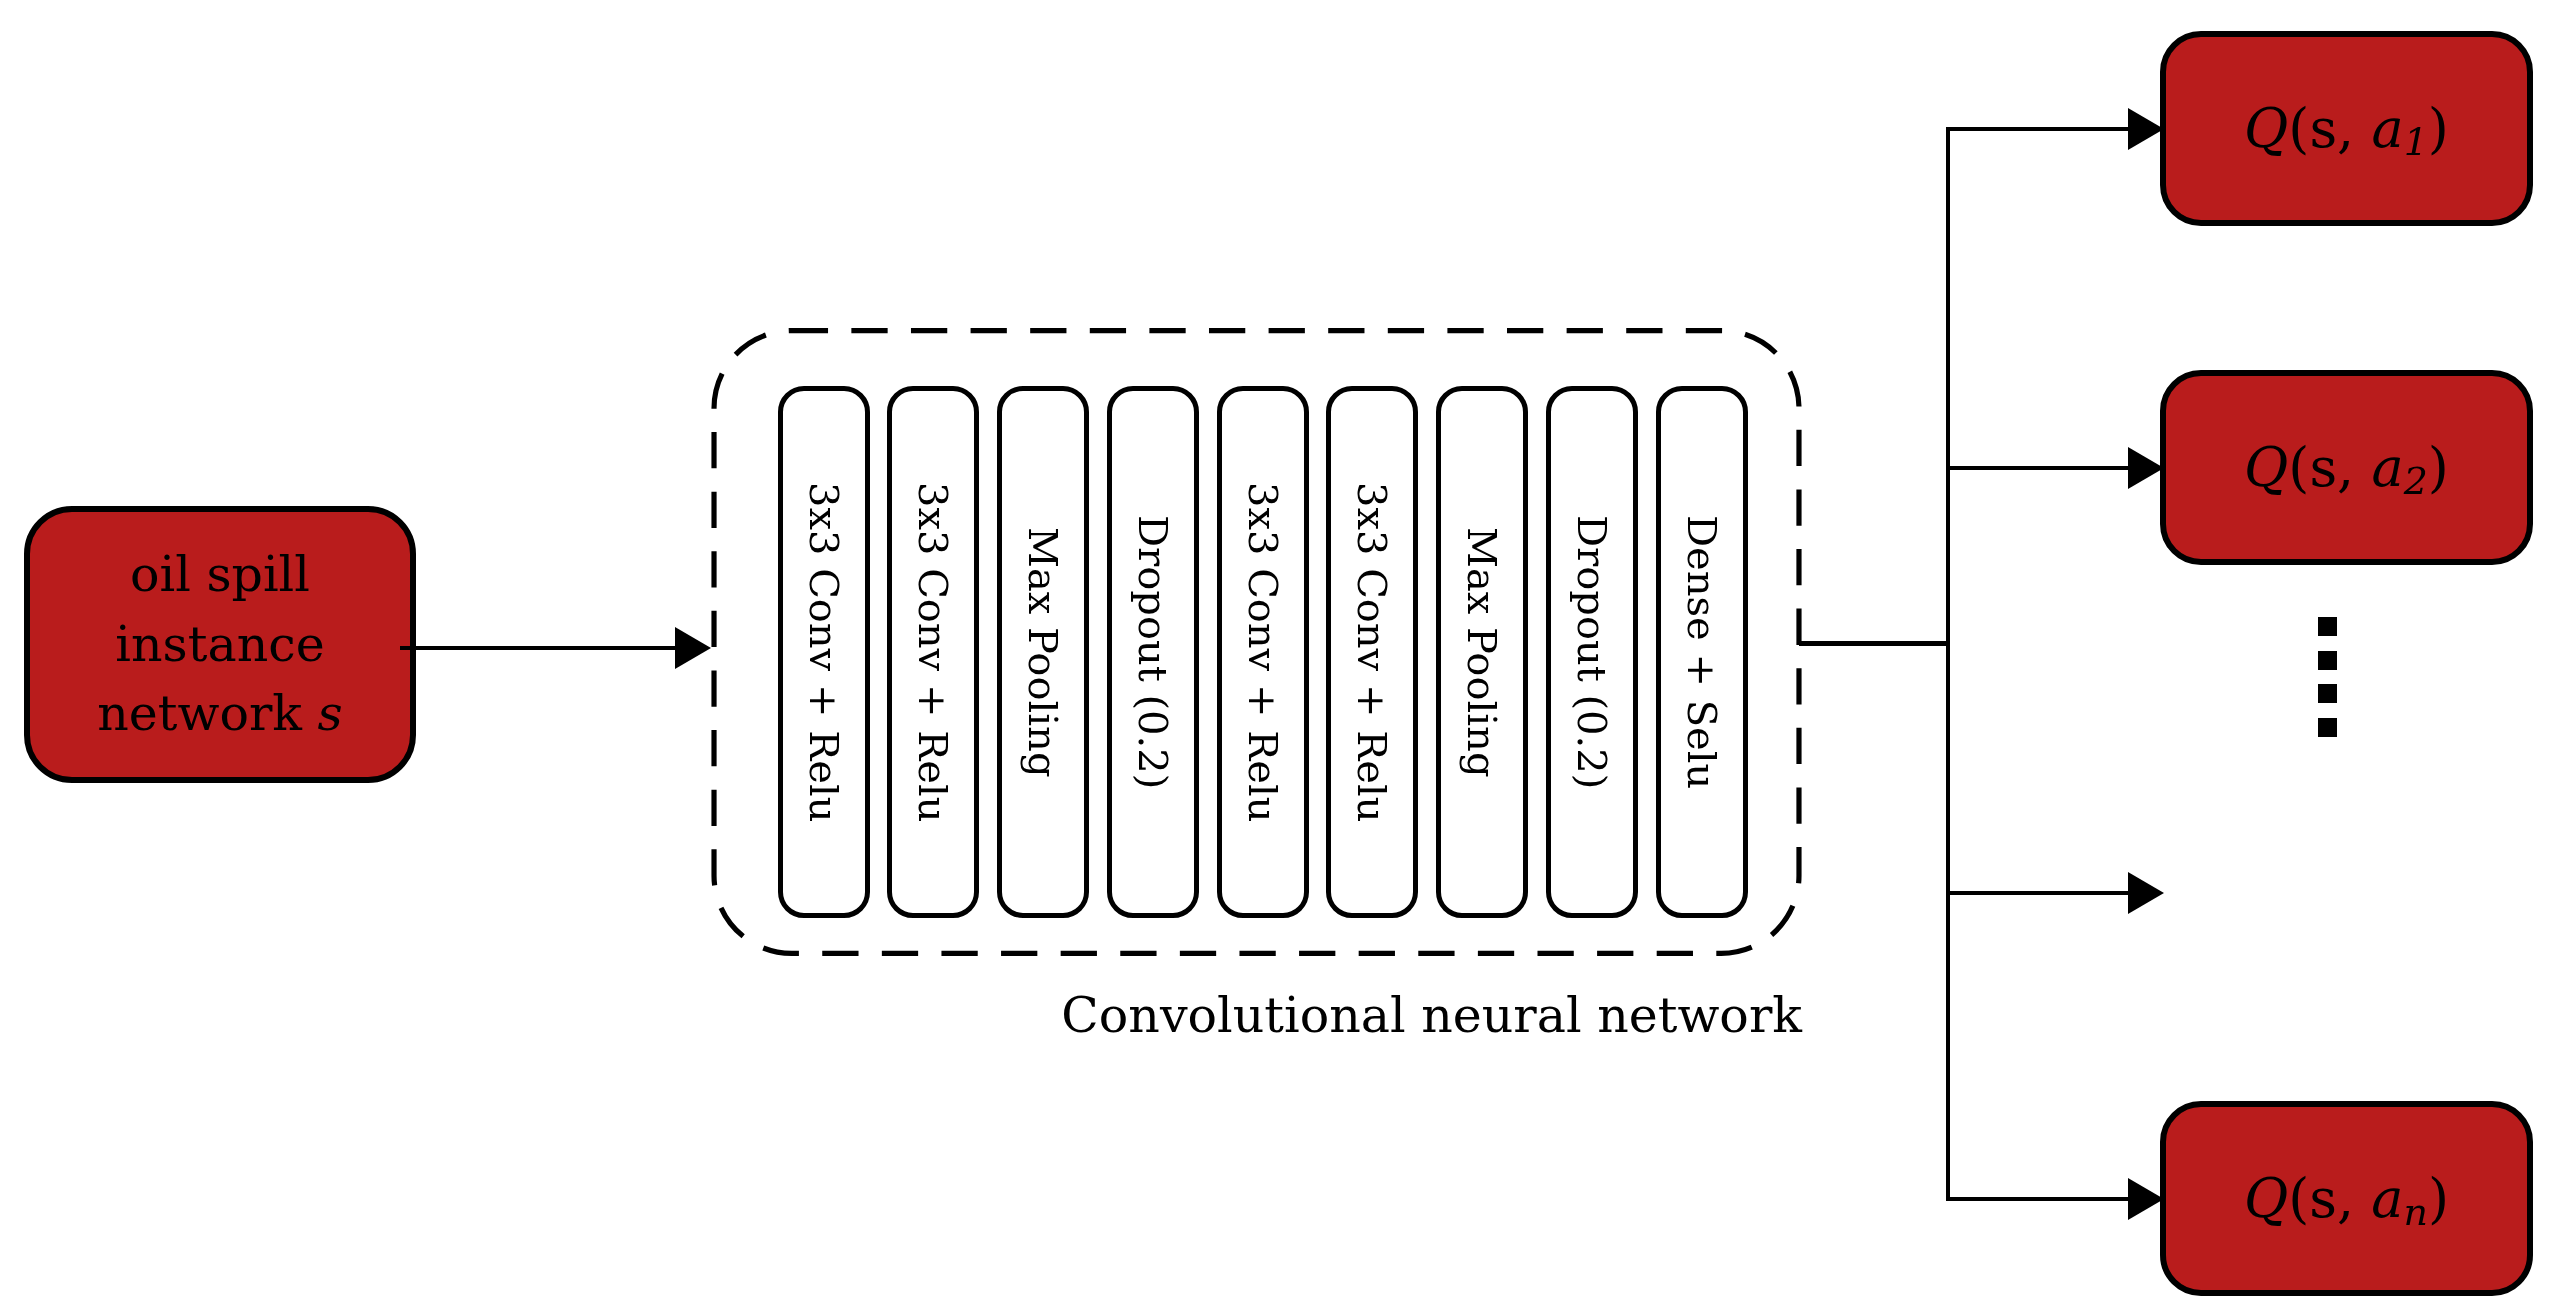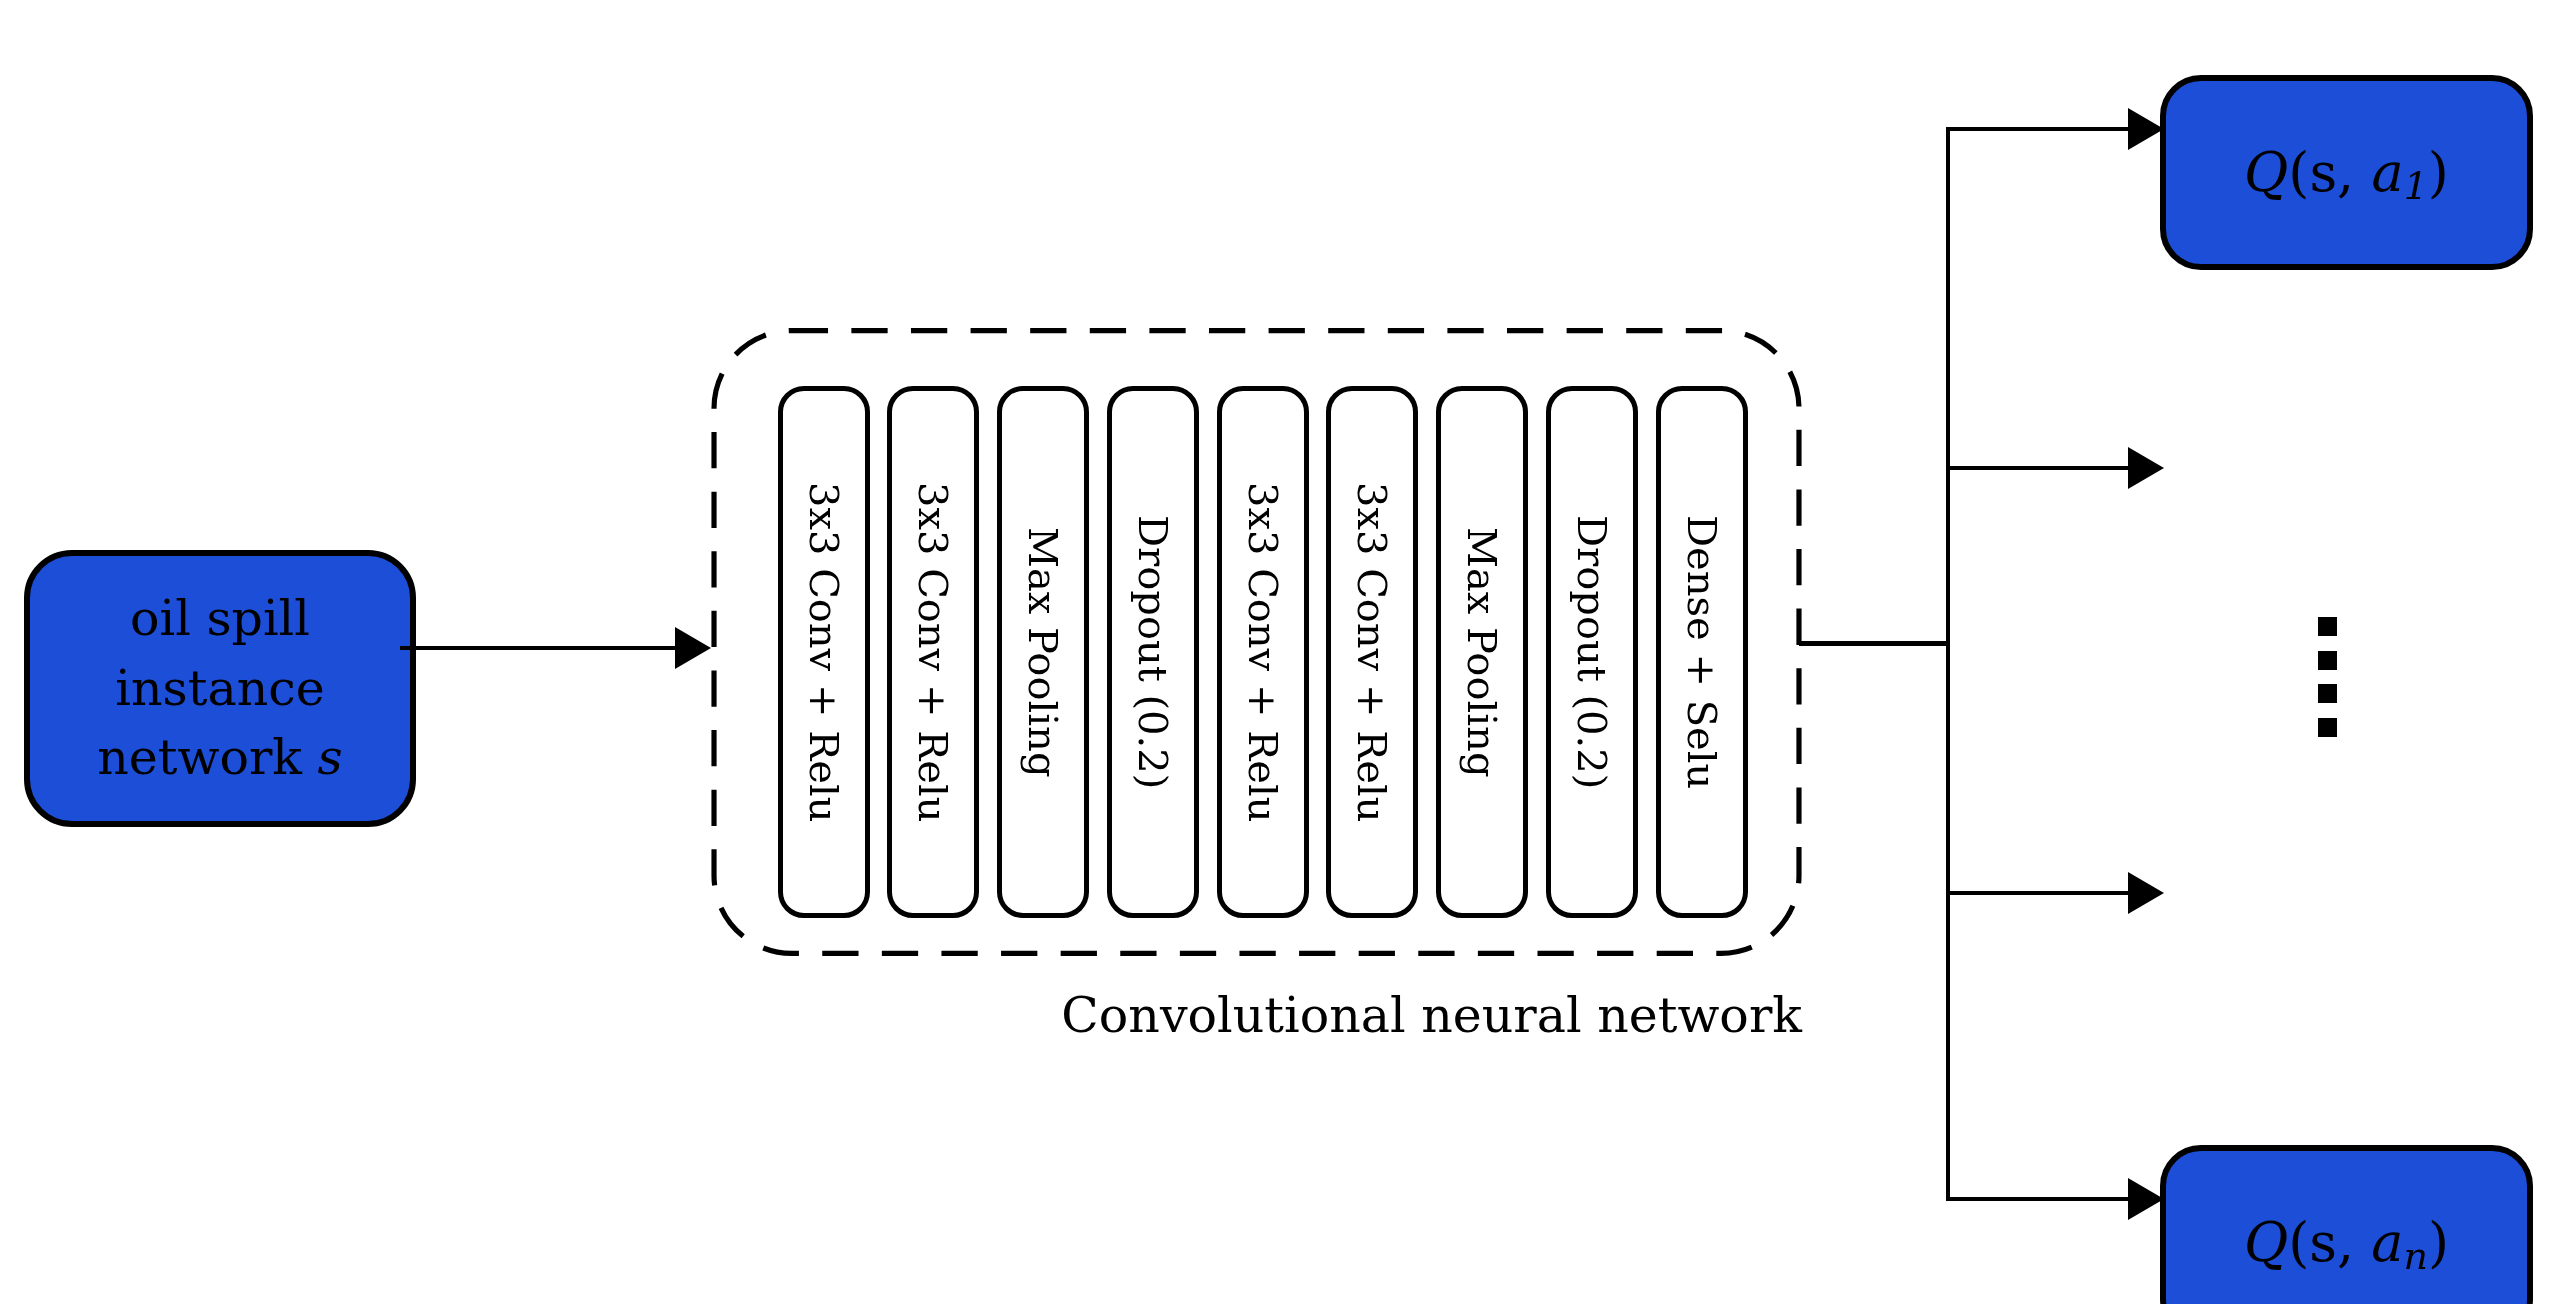--- a/index.html
+++ b/index.html
@@ -13,27 +13,26 @@
     width: 2576px;
     height: 1305px;
     background: #ffffff;
     font-family: "DejaVu Serif", "Liberation Serif", serif;
     color: #000000;
     overflow: hidden;
   }
   
   .node {
     position: absolute;
-    background: #1d4ed8;
+    background: #b91c1c;
     border: 6px solid #000000;
     border-radius: 48px;
     display: flex;
     align-items: center;
     justify-content: center;
-    margin-top: 44px;
   }
   .input-node {
     left: 24px; top: 506px;
     width: 392px; height: 277px;
     flex-direction: column;
     font-size: 49px;
     line-height: 1.42;
     text-align: center;
   }
   .q-node {
@@ -170,20 +169,23 @@
 
   <div class="hline" style="left:1946px; top:891px; width:183px; height:3.5px;"></div>
   <div class="arrowhead" style="left:2128px; top:872px;"></div>
 
   <div class="hline" style="left:1946px; top:1197px; width:183px; height:3.5px;"></div>
   <div class="arrowhead" style="left:2128px; top:1178px;"></div>
 
   <div class="node q-node" style="top:31px">
     <span><span class="mi">Q</span><span>(s, </span><span class="mi">a</span><sub>1</sub><span>)</span></span>
   </div>
+  <div class="node q-node" style="top:370px">
+    <span><span class="mi">Q</span><span>(s, </span><span class="mi">a</span><sub>2</sub><span>)</span></span>
+  </div>
 
   <div class="vdots">
     <div class="dot"></div>
     <div class="dot"></div>
     <div class="dot"></div>
     <div class="dot"></div>
   </div>
 
   <div class="node q-node" style="top:1101px">
     <span><span class="mi">Q</span><span>(s, </span><span class="mi">a</span><sub>n</sub><span>)</span></span>

